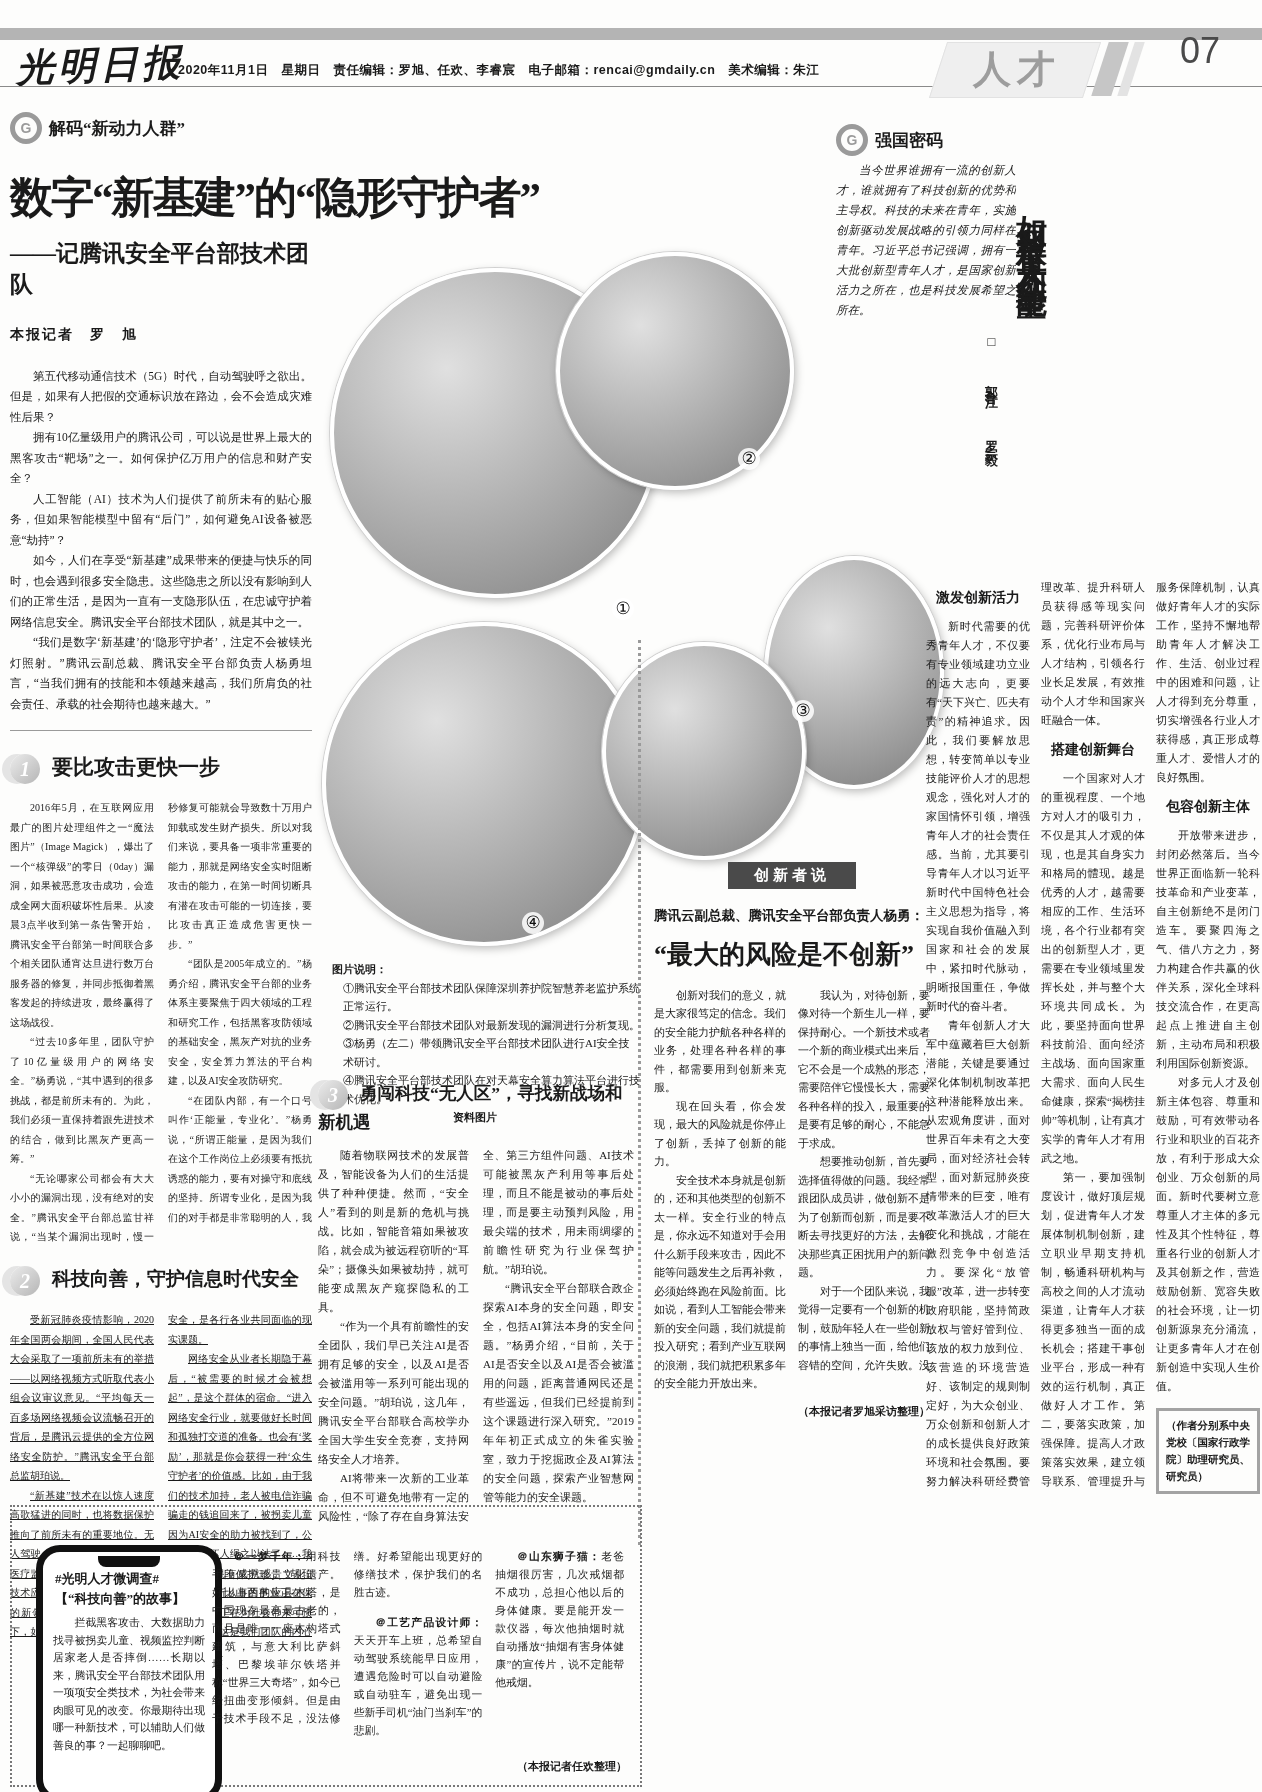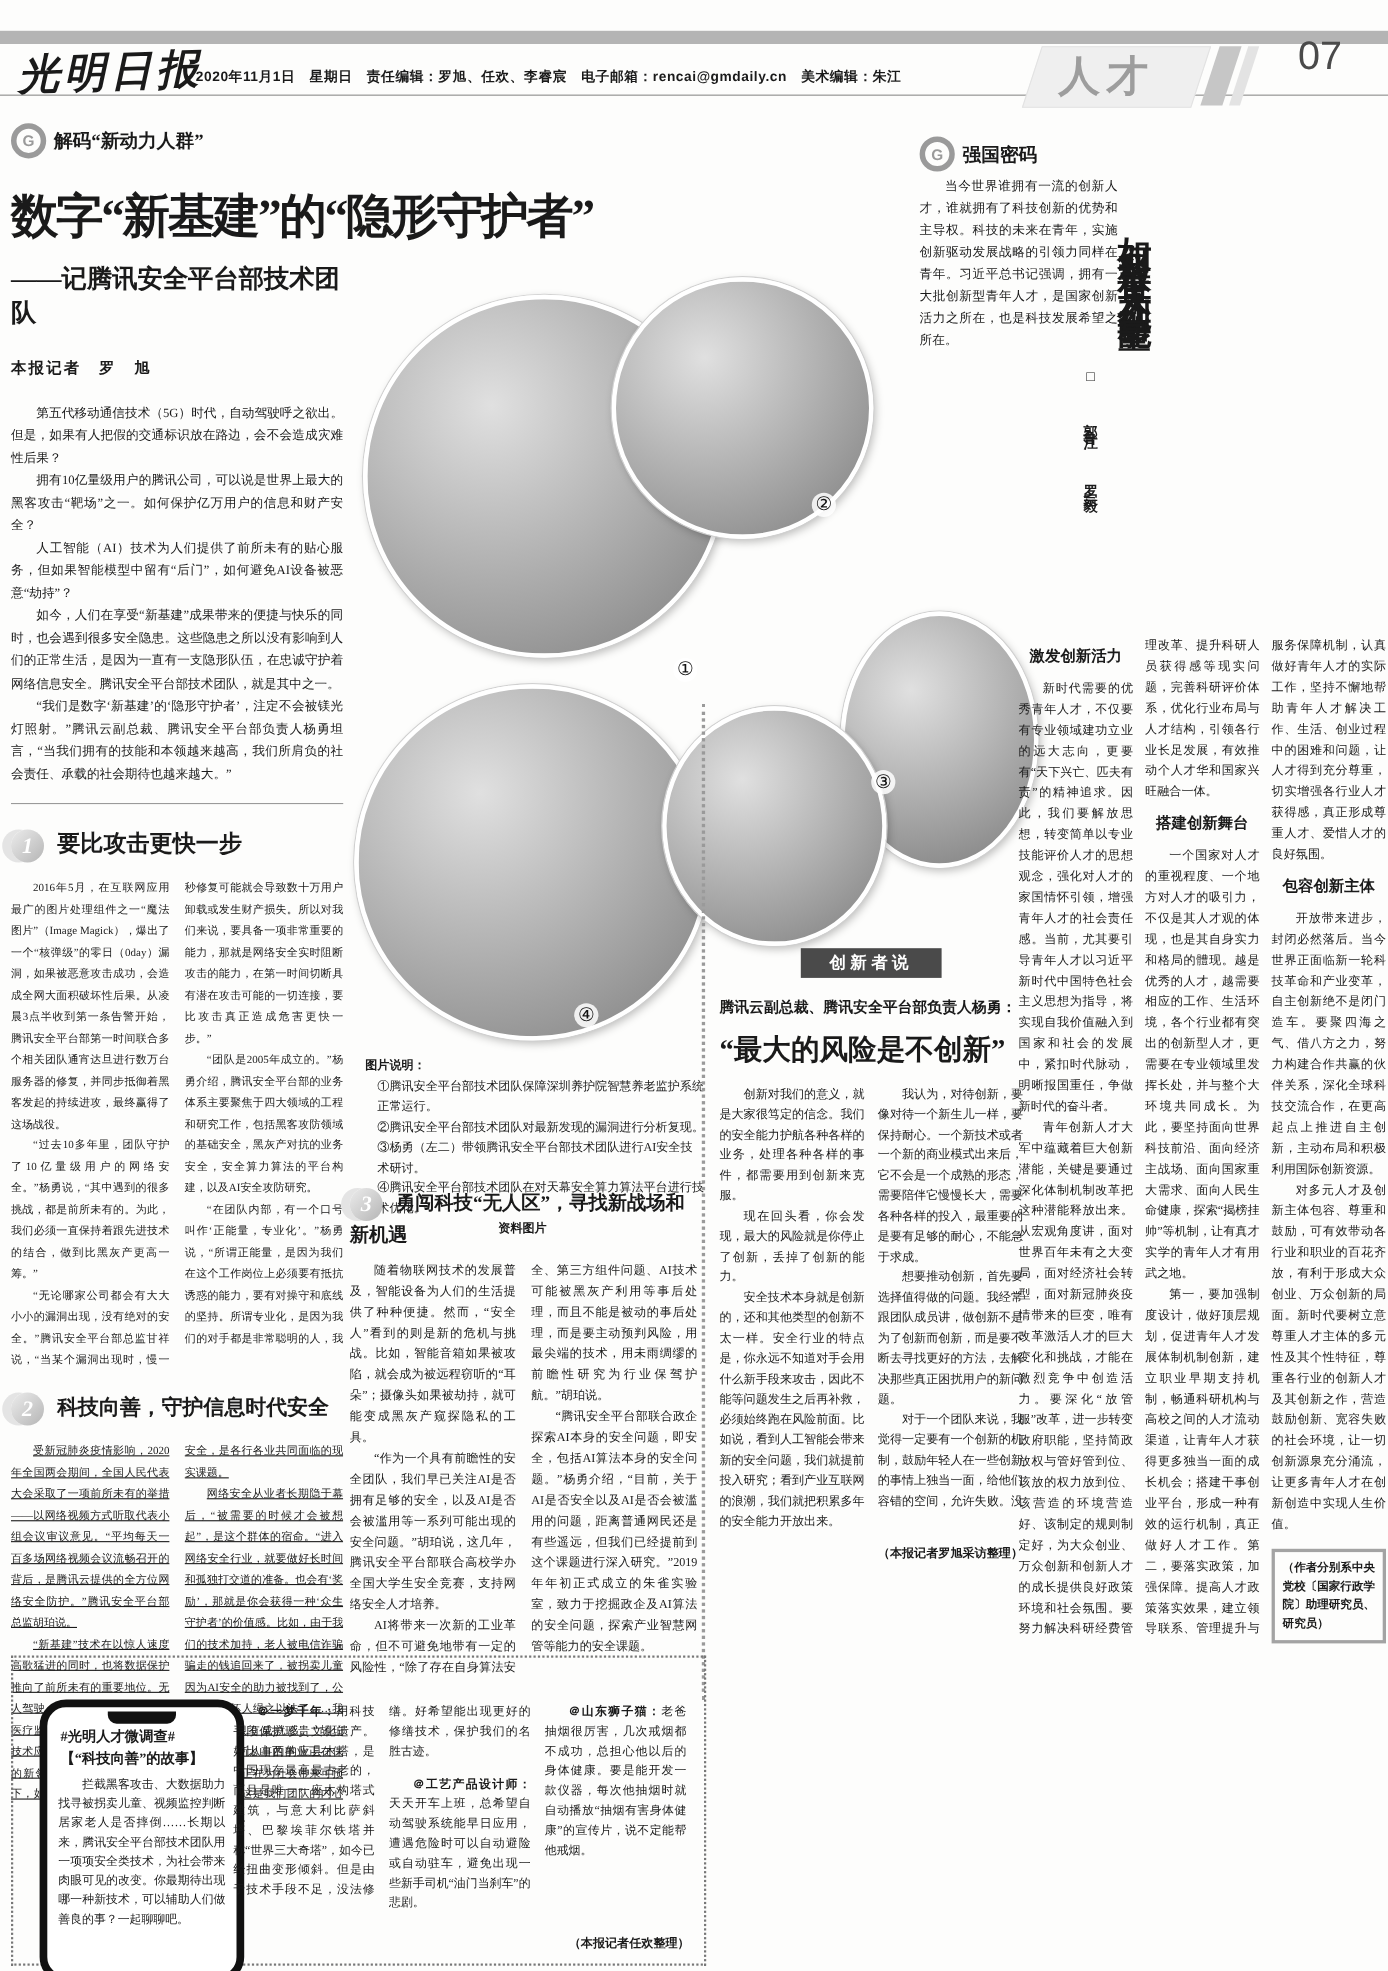--- a/index.html
+++ b/index.html
@@ -7,21 +7,21 @@
         font-family:"Liberation Serif",serif;color:#1a1a1a;}
   
   .topbar{position:absolute;left:0;top:28px;width:1262px;height:12px;background:#b4b4b4;}
   .logo{position:absolute;left:16px;top:40px;font-size:38px;font-weight:900;font-style:italic;
         letter-spacing:4px;transform:rotate(-2deg);font-family:"Liberation Serif",serif;}
   .dateline{position:absolute;left:178px;top:62px;font-size:12.5px;font-weight:bold;
         font-family:"Liberation Sans",sans-serif;letter-spacing:.5px;}
   .mast-rule{position:absolute;left:0;top:86px;width:1262px;height:0;border-top:1.5px solid #8a8a8a;}
   .sec-par{position:absolute;left:938px;top:42px;width:152px;height:54px;background:#efefef;
         transform:skewX(-18deg);border:1px solid #e2e2e2;}
-  .sec-par-label{position:absolute;left:962px;top:44px;width:110px;font-size:38px;
+  .sec-par-label{position:absolute;left:962px;top:44px;width:110px;text-align:center;font-size:38px;
         font-weight:bold;color:#9d9d9d;letter-spacing:6px;}
   .stripe1{position:absolute;left:1100px;top:42px;width:20px;height:54px;background:#c6c6c6;transform:skewX(-18deg);}
   .stripe2{position:absolute;left:1126px;top:42px;width:10px;height:54px;background:#e3e3e3;transform:skewX(-18deg);}
   .pagenum{position:absolute;left:1180px;top:30px;font-size:36px;color:#4a4a4a;
         font-family:"Liberation Sans",sans-serif;}
   
   .gtag{display:flex;align-items:center;gap:7px;}
   .gring{width:22px;height:22px;border:5px solid #9a9a9a;border-radius:50%;color:#9a9a9a;
         font:bold 14px/22px "Liberation Sans",sans-serif;text-align:center;}
   .gtext{font-size:17px;font-weight:900;}
@@ -83,21 +83,21 @@
   .comments{position:absolute;left:200px;top:40px;width:412px;height:212px;column-count:3;
         column-gap:13px;font-size:10.8px;line-height:18px;overflow:hidden;}
   .comments p{margin:0 0 12px 0;text-align:justify;text-indent:2em;}
   .comments b{font-family:"Liberation Sans",sans-serif;}
   .strip-sign{position:absolute;left:430px;top:252px;width:185px;text-align:right;
         font-size:11px;font-weight:900;}
   
   .right-art{position:absolute;left:830px;top:108px;width:430px;height:1684px;}
   .ra-tag{position:absolute;left:6px;top:16px;}
   .ra-intro{position:absolute;left:6px;top:52px;width:180px;font-size:11.5px;line-height:20px;
-        height:400px;overflow:hidden;}
+        height:400px;overflow:hidden;font-style:italic;}
   .ra-byline{position:absolute;left:152px;top:226px;height:220px;writing-mode:vertical-rl;
         font-size:13px;letter-spacing:6px;font-weight:bold;}
   .ra-title{position:absolute;left:180px;top:82px;height:480px;writing-mode:vertical-rl;
         font-size:31px;font-weight:900;letter-spacing:7px;}
   .ra-cols{position:absolute;left:96px;top:470px;width:334px;height:1196px;column-count:3;
         column-gap:11px;font-size:11px;line-height:19px;overflow:hidden;}
   .ra-cols p{margin:0;text-indent:2em;text-align:justify;}
   .ra-sub{font-size:14px;font-weight:900;text-align:center;margin:10px 0;text-indent:0 !important;}
   .author-note{border:3px solid #a3a3a3;padding:6px 7px;font-size:10.5px;font-weight:bold;
         line-height:17px;margin-top:12px;break-inside:avoid;}

